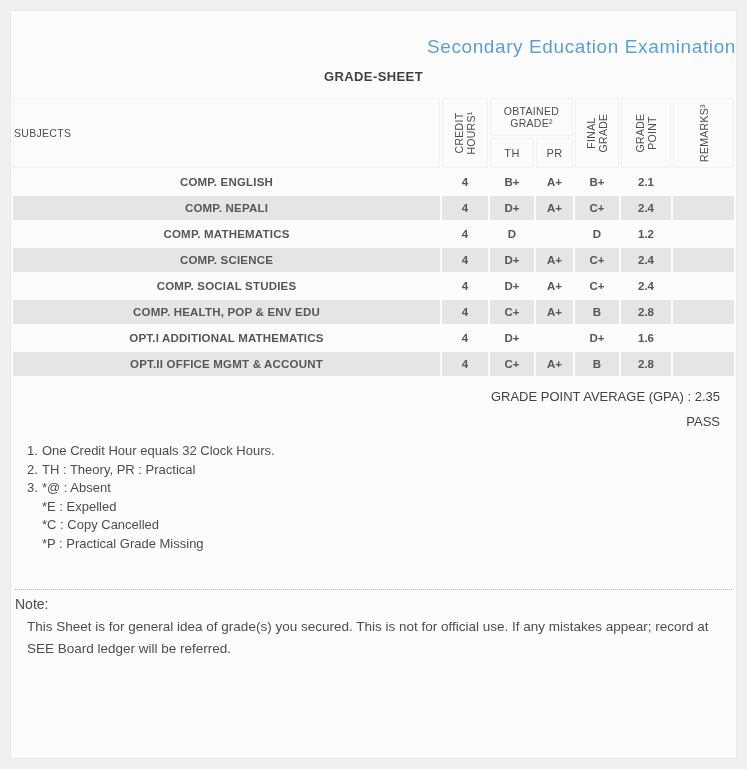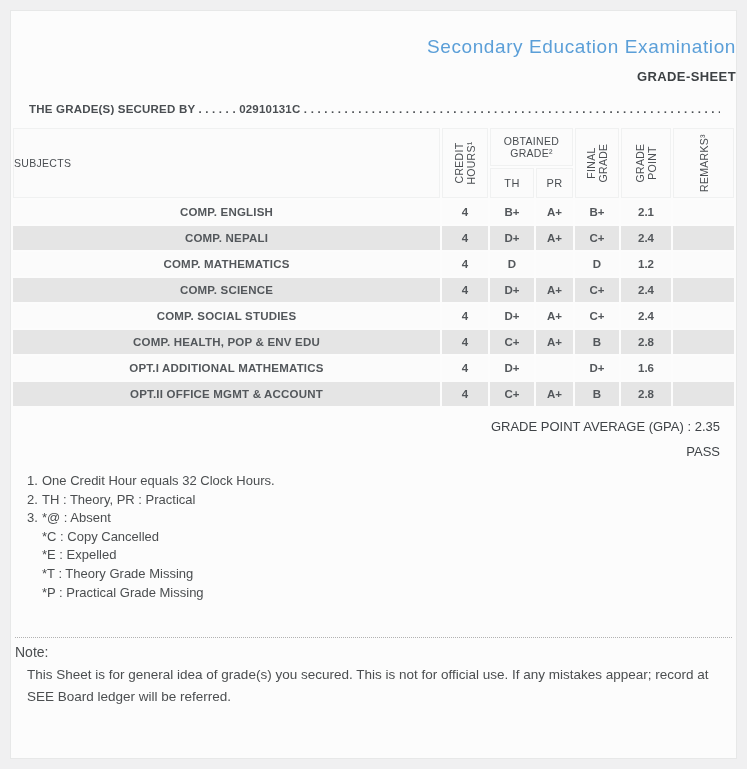--- a/index.html
+++ b/index.html
@@ -19,21 +19,21 @@
   }
   .title {
     margin-top: 25px;
     text-align: right;
     font-size: 19px;
     letter-spacing: 0.6px;
     color: #5b9fd8;
   }
   .subtitle {
     margin-top: 11px;
-    text-align: right;
+    text-align: center;
     font-size: 13px;
     font-weight: bold;
     letter-spacing: 0.4px;
     color: #3d4144;
   }
   .info { margin: 12px 16px 0 18px; }
   .info-line {
     height: 27px; line-height: 27px;
     font-size: 11.5px; font-weight: bold;
     letter-spacing: 0.2px;
@@ -98,21 +98,20 @@
 </style>
 </head>
 <body>
 
 <div class="panel">
 
   <div class="title">Secondary Education Examination</div>
   <div class="subtitle">GRADE-SHEET</div>
 
   <div class="info">
-    <div class="info-line">THE GRADE(S) SECURED BY . . . . . . 02910131C . . . . . . . . . . . . . . . . . . . . . . . . . . . . . . . . . . . . . . . . . . . . . . . . . . . . . . . . . . . . . .</div>
   </div>
 
   <table class="grades">
     <colgroup>
       <col style="width:auto">
       <col style="width:46px">
       <col style="width:44px">
       <col style="width:37px">
       <col style="width:44px">
       <col style="width:50px">
@@ -230,29 +229,28 @@
     <div class="fn">
       <span class="fn-marker">2.</span>
       <span class="fn-text">TH : Theory, PR : Practical</span>
     </div>
     <div class="fn">
       <span class="fn-marker">3.</span>
       <span class="fn-text">*@ : Absent</span>
     </div>
     <div class="fn">
       <span class="fn-marker"></span>
+      <span class="fn-text">*E : Expelled</span>
+    </div>
+    <div class="fn">
+      <span class="fn-marker"></span>
       <span class="fn-text">*C : Copy Cancelled</span>
     </div>
     <div class="fn">
       <span class="fn-marker"></span>
-      <span class="fn-text">*E : Expelled</span>
-    </div>
-    <div class="fn">
-      <span class="fn-marker"></span>
-      <span class="fn-text">*T : Theory Grade Missing</span>
     </div>
     <div class="fn">
       <span class="fn-marker"></span>
       <span class="fn-text">*P : Practical Grade Missing</span>
     </div>
   </div>
 
   <div class="sep"></div>
   <div class="note-label">Note:</div>
   <div class="note-text">This Sheet is for general idea of grade(s) you secured. This is not for official use. If any mistakes appear; record at SEE Board ledger will be referred.</div>

